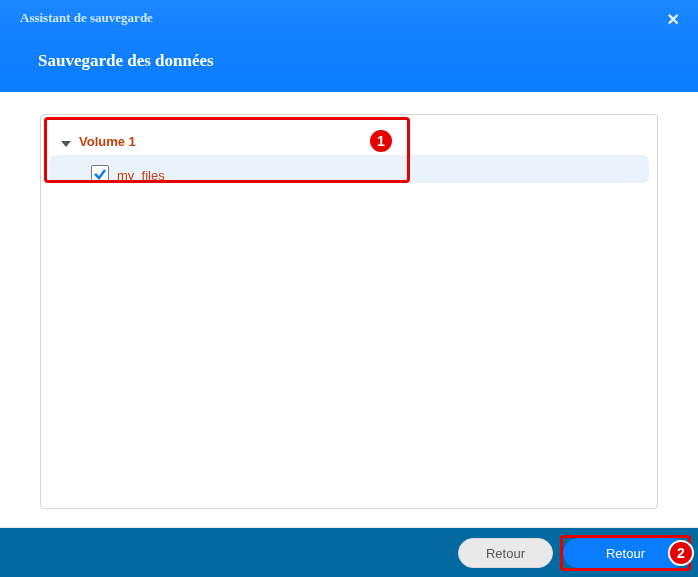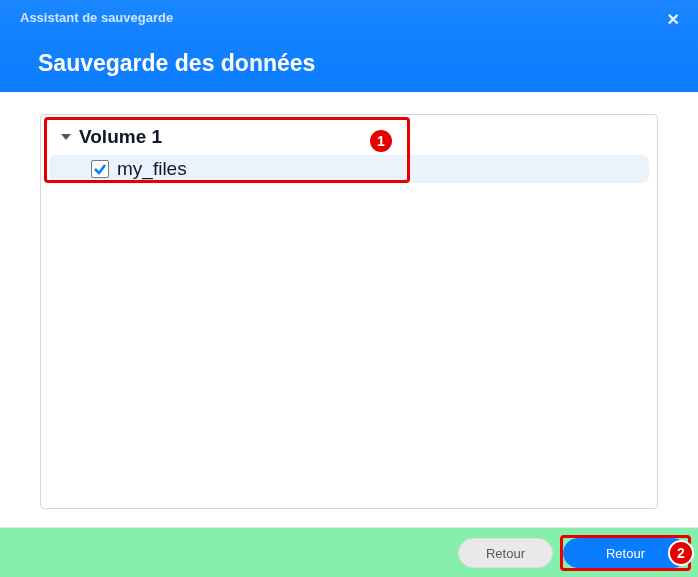--- a/index.html
+++ b/index.html
@@ -11,28 +11,29 @@
     position: relative;
     overflow: hidden;
   }
   .header {
     background: #0a7cff;
     background: linear-gradient(#1a86ff, #0a7cff);
     height: 92px;
     padding: 10px 20px 0 20px;
     position: relative;
     color: #fff;
+    font-family: Liberation Serif, serif;
   }
   .header-title-small {
     font-size: 13px;
     color: #cfe6ff;
     font-weight: 600;
   }
   .header-title-big {
-    font-size: 23px;
+    font-size: 17px;
     color: #fff;
     font-weight: 600;
     margin-top: 25px;
     padding-left: 18px;
   }
   .close-btn {
     position: absolute;
     right: 18px;
     top: 10px;
     color: #e6f2ff;
@@ -58,23 +59,23 @@
   }
   .hb1 {
     left: 3px;
     top: 2px;
     width: 366px;
     height: 66px;
   }
   .tree-row {
     height: 26px;
     display: flex;
-    align-items: center;
-    font-size: 19px;
-    color: #0f172a;
+    align-items: flex-end;
+    font-size: 13px;
+    color: #c2410c;
   }
   .volume-row {
     padding: 9px 0 0 20px;
     height: 34px;
     font-weight: 700;
   }
   .expand-icon {
     display: inline-block;
     margin-right: 8px;
   }
@@ -121,21 +122,21 @@
     position: absolute;
     bottom: 0;
     left: 0;
     right: 0;
     height: 50px;
     border-top: 1px solid #e6e6e6;
     padding: 10px 10px 0 0;
     display: flex;
     justify-content: flex-end;
     gap: 10px;
-    background: #86efac;
+    background: #0369a1;
   }
   .btn {
     width: 95px;
     height: 30px;
     border-radius: 15px;
     font-size: 13px;
     display: flex;
     align-items: center;
     justify-content: center;
     cursor: pointer;

